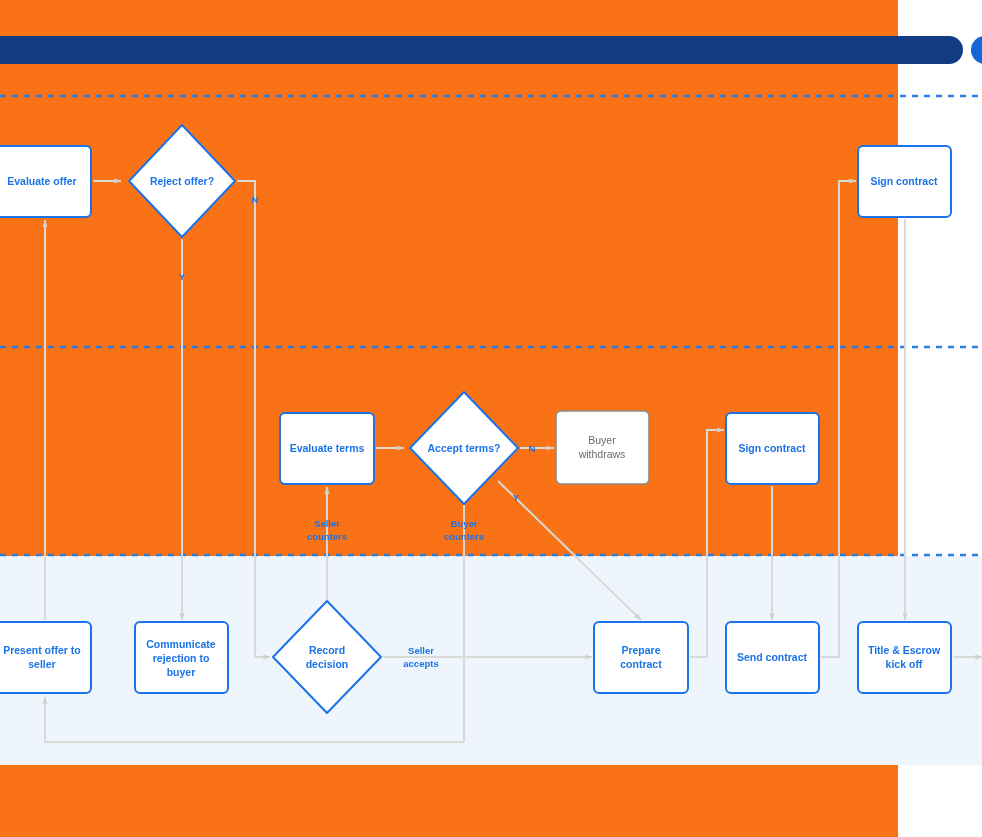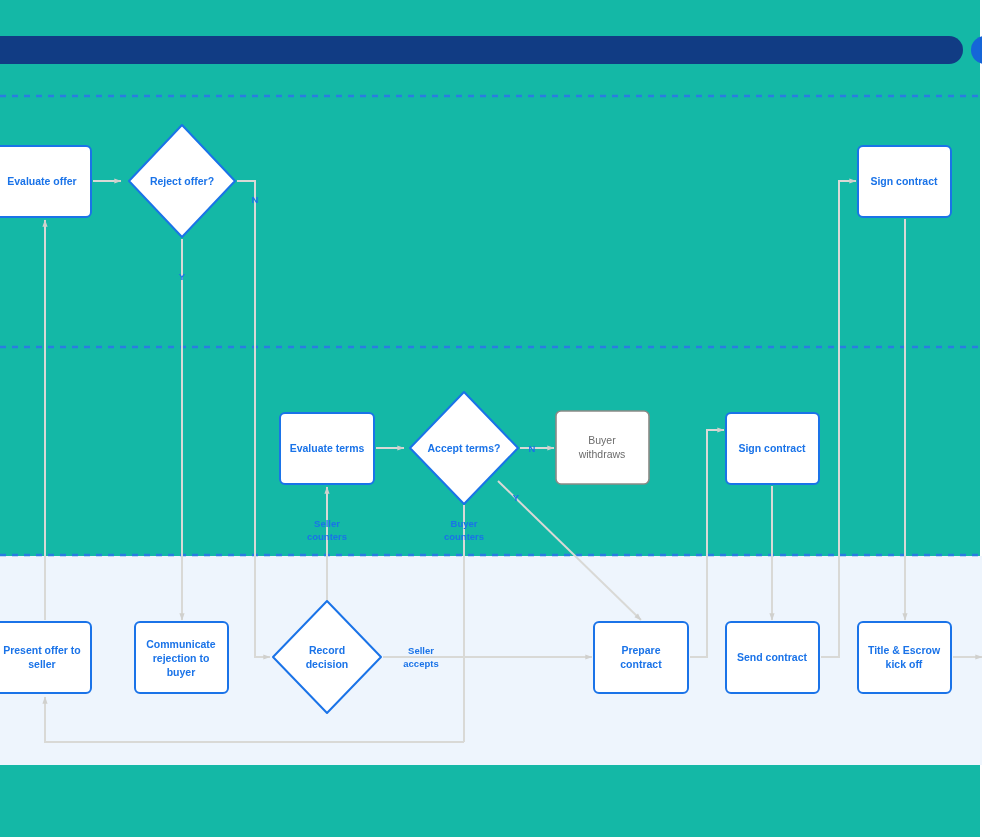--- a/index.html
+++ b/index.html
@@ -8,23 +8,23 @@
     background: #ffffff;
   }
   body {
     width: 982px;
     height: 837px;
     overflow: hidden;
     font-family: "Liberation Sans", sans-serif;
   }
   #stage {
     position: relative;
-    width: 980px;
+    width: 898px;
     height: 837px;
-    background: #14b8a6;
+    background: #f97316;
   }
   #flow-svg {
     position: absolute;
     left: 0;
     top: 0;
     width: 982px;
     height: 837px;
   }
   .node-label {
     font-family: "Liberation Sans", sans-serif;

